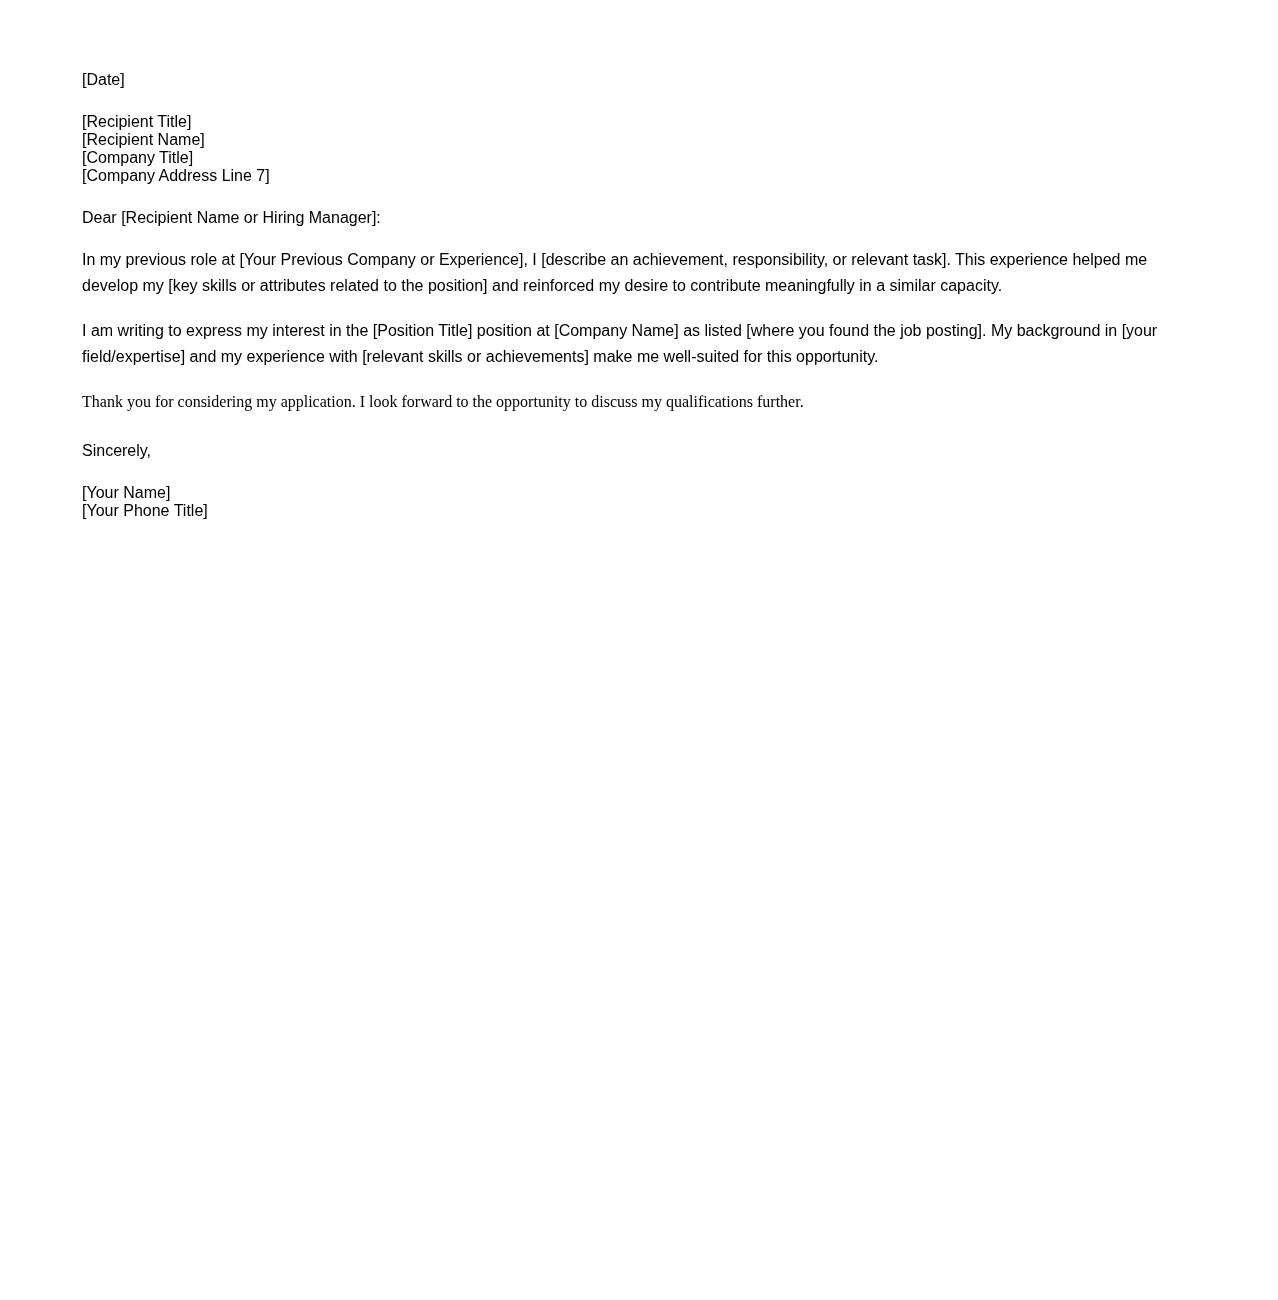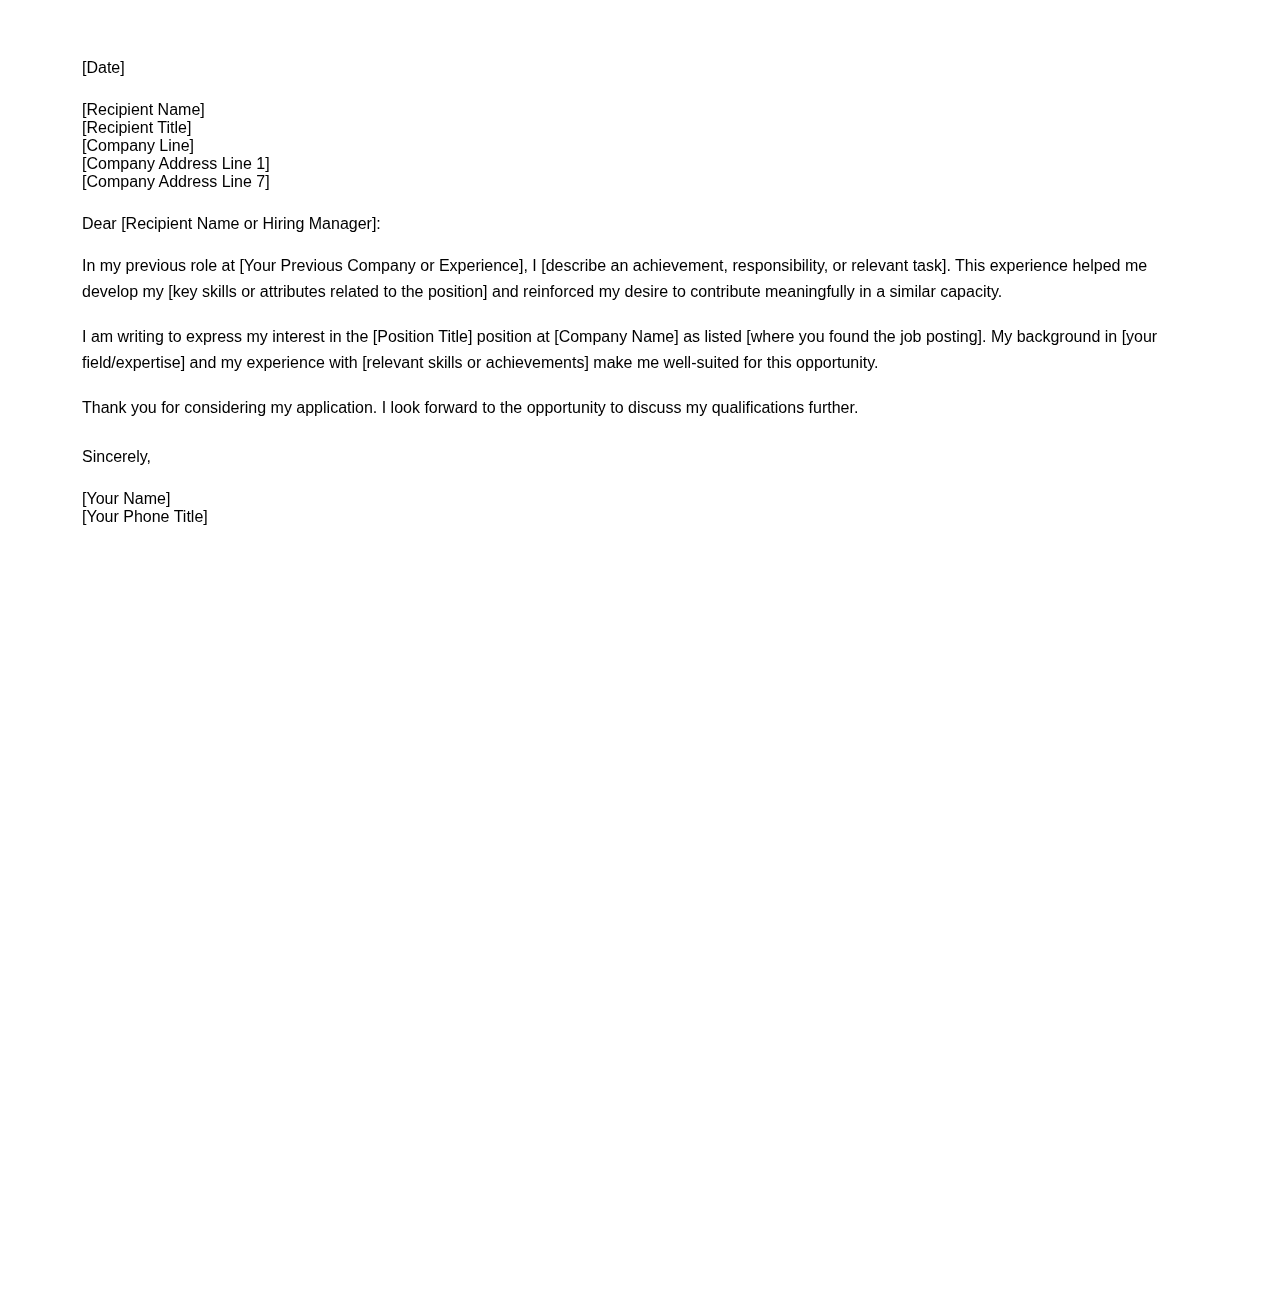--- a/index.html
+++ b/index.html
@@ -23,53 +23,53 @@
     }
     .block {
       line-height: 18px;
       margin-top: 18px;
     }
     .line {
       display: block;
       white-space: nowrap;
     }
     .date {
-      margin: 0 0 24px 0;
+      margin: 12px 0 24px 0;
     }
     .recipient {
       margin: 0 0 24px 0;
     }
     .salutation {
       margin: 0 0 20px 0;
     }
     .para {
       line-height: 26px;
       margin: 0 0 19px 0;
     }
     .para.last {
       margin-bottom: 27px;
+      font-family: Liberation Serif, serif;
     }
     .closing {
       margin: 11px 0 24px 0;
     }
   </style>
 </head>
 <body>
 
 <div class="letter">
 
   <div class="block date">
     <span class="line">[Date]</span>
   </div>
 
   <div class="block recipient">
+    <span class="line">[Recipient Title]</span>
     <span class="line">[Recipient Name]</span>
-    <span class="line">[Recipient Title]</span>
-    <span class="line">[Company Line]</span>
-    <span class="line">[Company Address Line 1]</span>
+    <span class="line">[Company Title]</span>
     <span class="line">[Company Address Line 7]</span>
   </div>
 
   <div class="block salutation">Dear [Recipient Name or Hiring Manager]:</div>
 
   <p class="para">In my previous role at [Your Previous Company or Experience], I [describe an achievement, responsibility, or relevant task]. This experience helped me develop my [key skills or attributes related to the position] and reinforced my desire to contribute meaningfully in a similar capacity.</p>
   <p class="para">I am writing to express my interest in the [Position Title] position at [Company Name] as listed [where you found the job posting]. My background in [your field/expertise] and my experience with [relevant skills or achievements] make me well-suited for this opportunity.</p>
   <p class="para last">Thank you for considering my application. I look forward to the opportunity to discuss my qualifications further.</p>
 
   <div class="block closing">Sincerely,</div>

